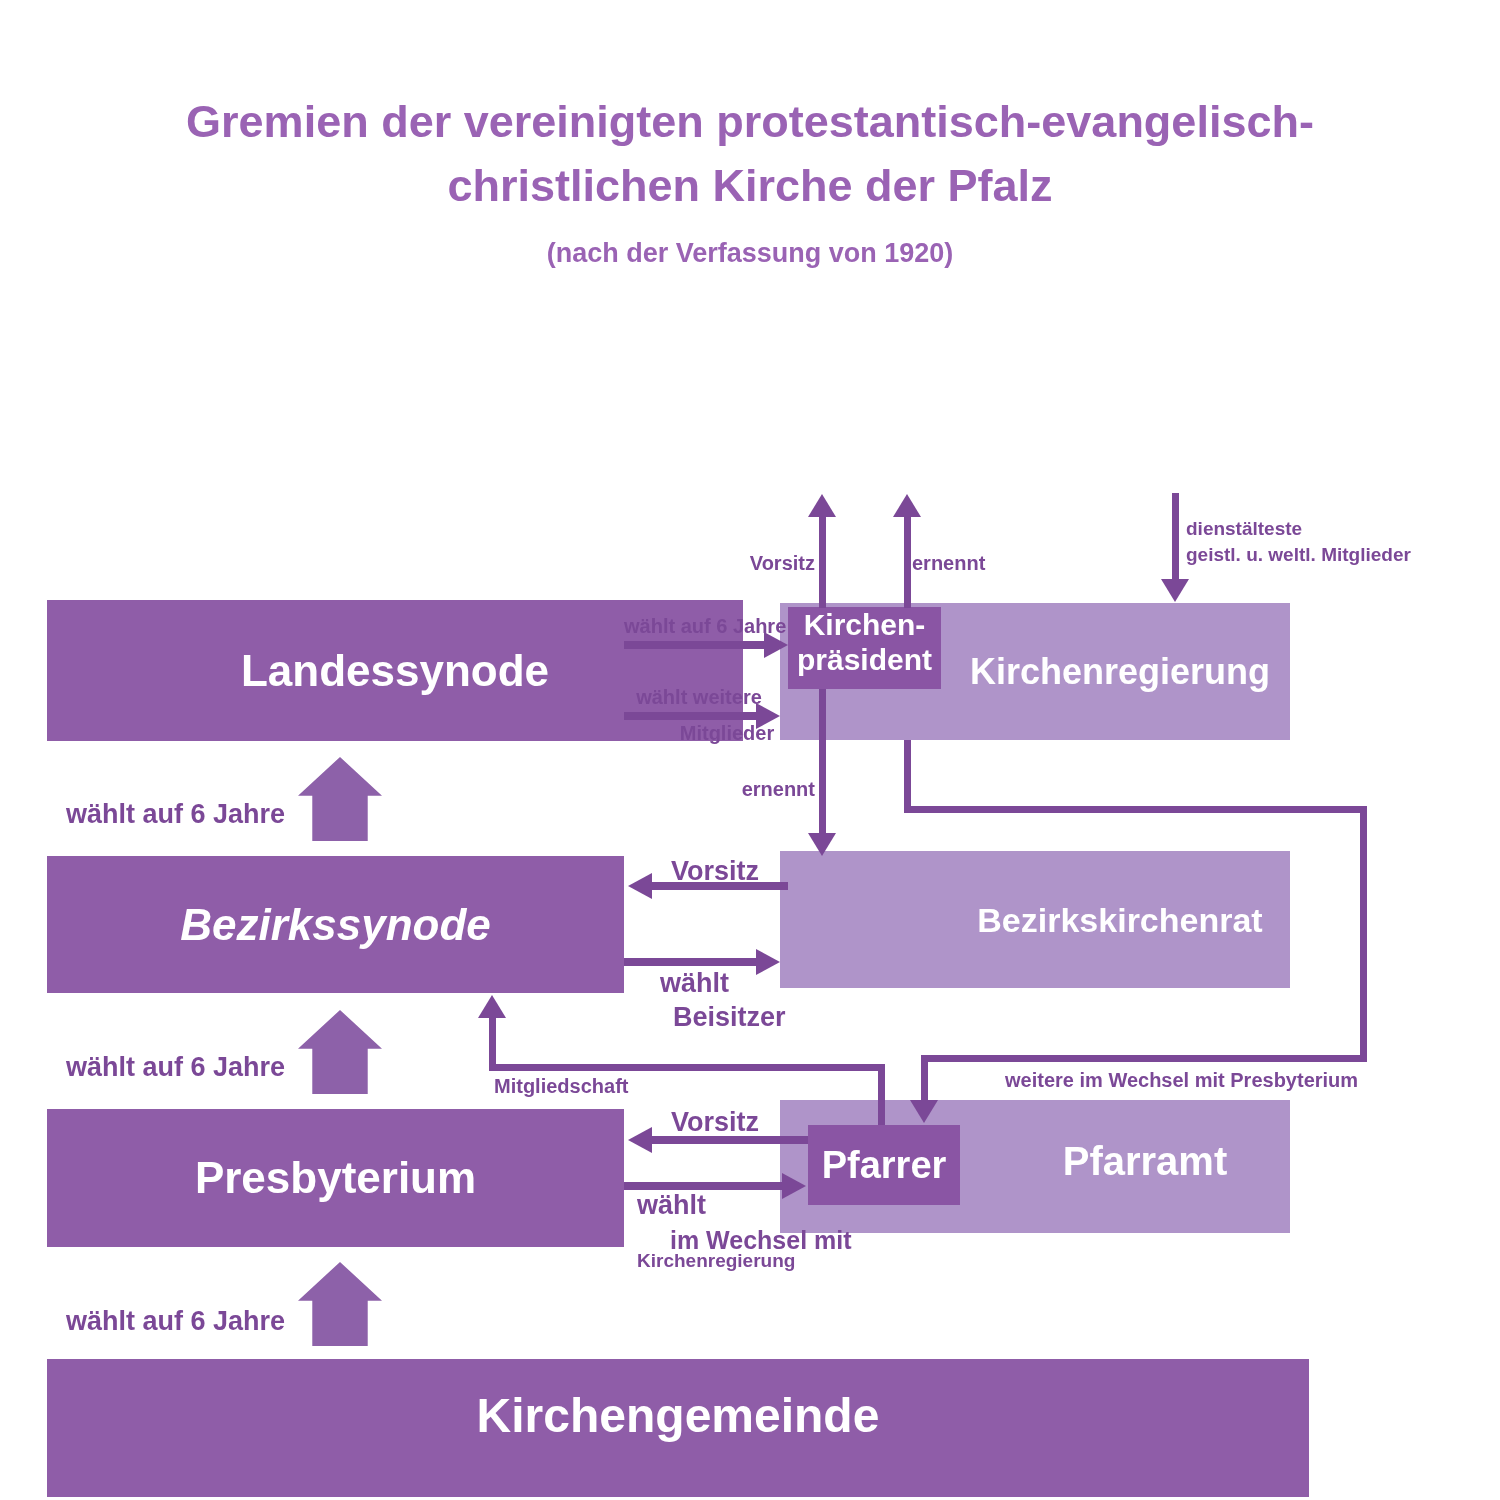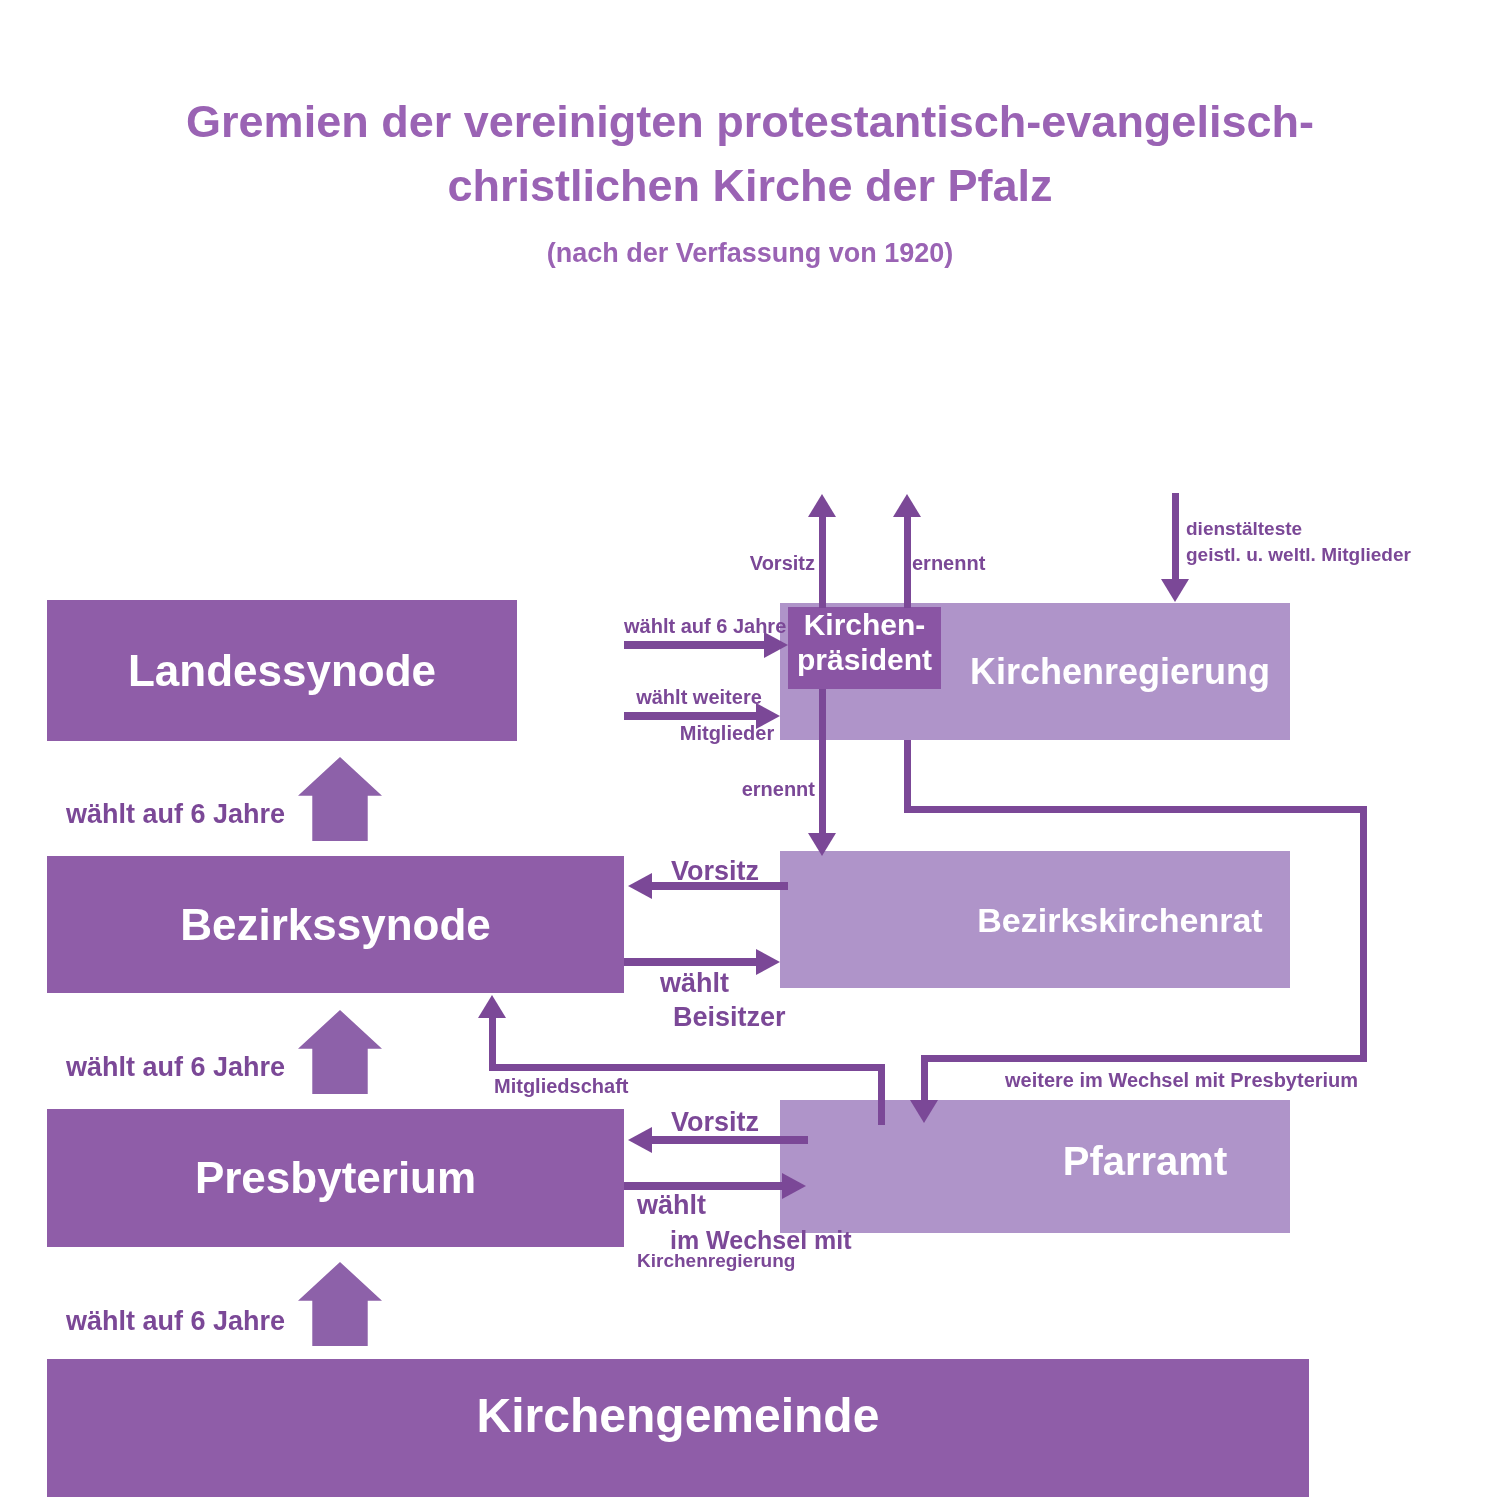--- a/index.html
+++ b/index.html
@@ -39,42 +39,43 @@
 </head>
 <body>
 
 <div id="canvas">
 
   <div class="title-line" style="top:96px;">Gremien der vereinigten protestantisch-evangelisch-</div>
   <div class="title-line" style="top:160px;">christlichen Kirche der Pfalz</div>
   <div class="subtitle" style="top:238px;">(nach der Verfassung von 1920)</div>
 
 
-  <div class="box box-dark" style="left:47px;top:600px;width:470px;height:141px;font-size:44px;line-height:141px;">Landessynode</div>
+  <div class="box box-dark" style="left:47px;top:600px;width:696px;height:141px;font-size:44px;line-height:141px;">Landessynode</div>
 
   <div class="box box-light" style="left:780px;top:603px;width:510px;height:137px;">
     <span class="inner-label" style="left:180px;top:48px;width:320px;font-size:36px;">Kirchenregierung</span>
   </div>
   <div class="box box-small" style="left:788px;top:607px;width:153px;height:82px;font-size:30px;line-height:35px;box-sizing:border-box;">
     <span>Kirchen-</span><br>
     <span>präsident</span>
   </div>
 
-  <div class="box box-dark" style="left:47px;top:856px;width:577px;height:137px;font-size:44px;line-height:137px;">Bezirkssynode</div>
+  <div class="box box-dark" style="left:47px;top:856px;width:577px;height:137px;font-size:44px;line-height:137px;font-style:italic;">Bezirkssynode</div>
 
   <div class="box box-small" style="left:788px;top:856px;width:153px;height:82px;font-size:40px;line-height:82px;">Dekan</div>
   <div class="box box-light" style="left:780px;top:851px;width:510px;height:137px;">
     <span class="inner-label" style="left:175px;top:50px;width:330px;font-size:34px;">Bezirkskirchenrat</span>
   </div>
 
   <div class="box box-dark" style="left:47px;top:1109px;width:577px;height:138px;font-size:44px;line-height:138px;">Presbyterium</div>
 
   <div class="box box-light" style="left:780px;top:1100px;width:510px;height:133px;">
     <span class="inner-label" style="left:200px;top:39px;width:330px;font-size:40px;">Pfarramt</span>
   </div>
+  <div class="box box-small" style="left:808px;top:1125px;width:152px;height:80px;font-size:38px;line-height:80px;">Pfarrer</div>
 
   <div class="box box-dark" style="left:47px;top:1359px;width:1262px;height:138px;font-size:48px;line-height:114px;">Kirchengemeinde</div>
 
   <div class="line" style="left:819px;top:516px;width:7px;height:92px;"></div>
   <div class="tri tri-up" style="left:808px;top:494px;"></div>
   <div class="lbl" style="left:715px;top:552px;width:100px;text-align:right;font-size:20px;">Vorsitz</div>
 
   <div class="line" style="left:904px;top:516px;width:7px;height:92px;"></div>
   <div class="tri tri-up" style="left:893px;top:494px;"></div>
   <div class="lbl" style="left:912px;top:552px;font-size:20px;">ernennt</div>

